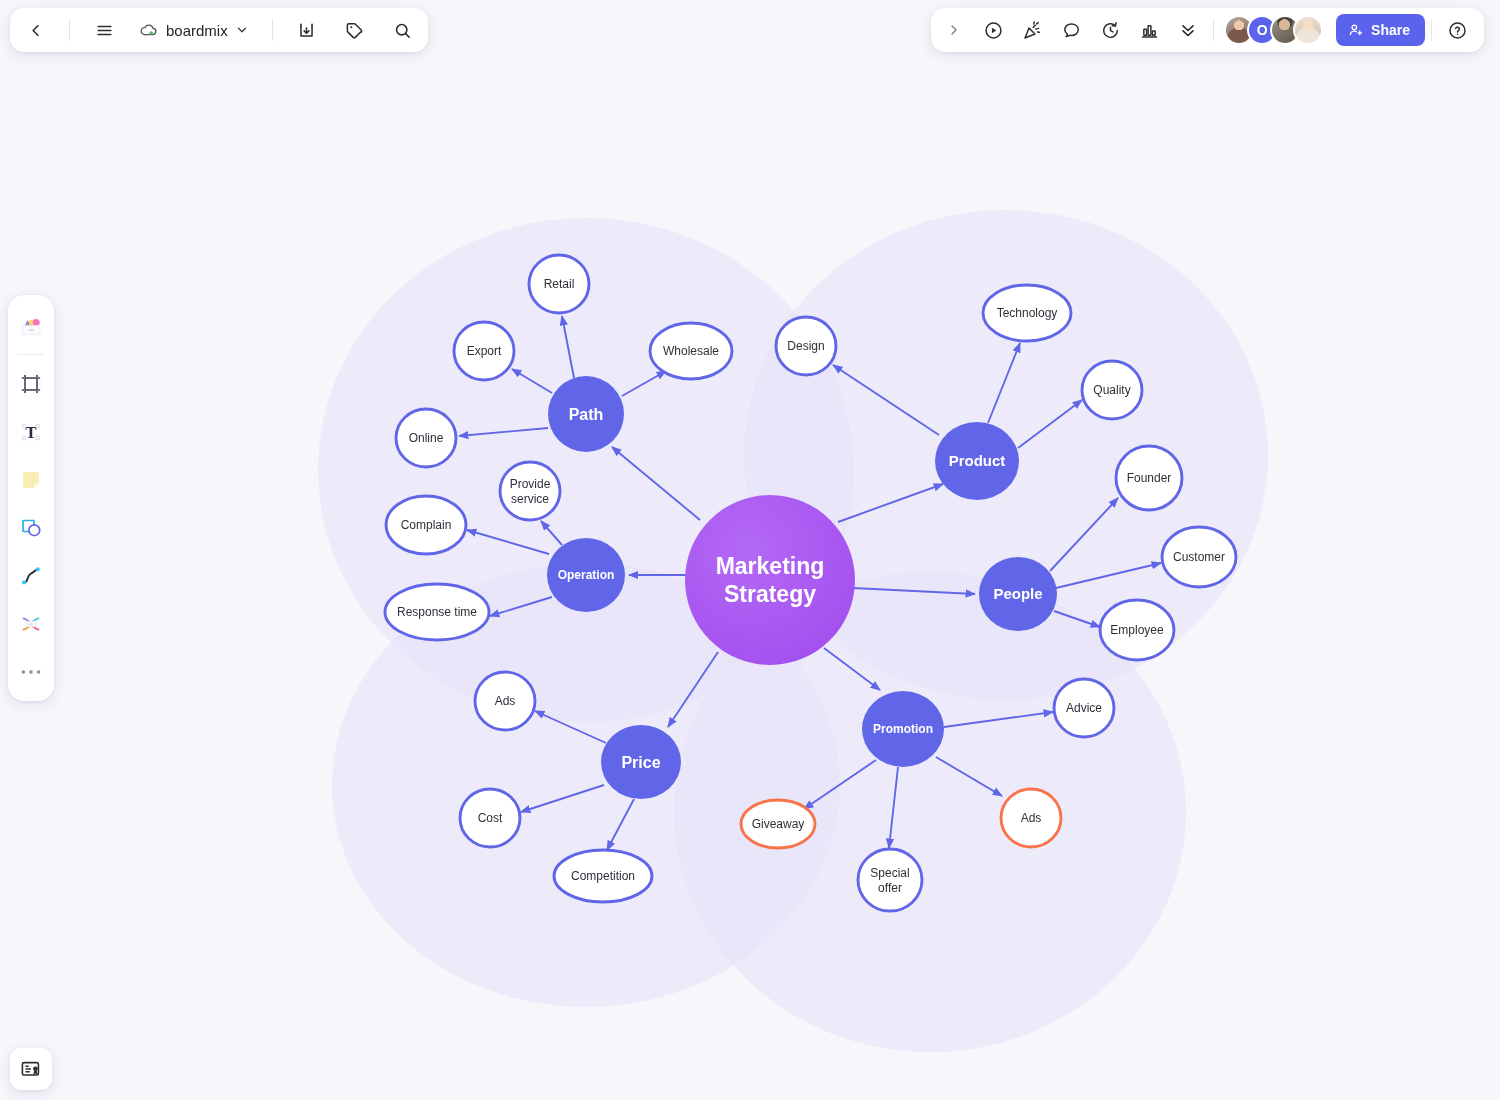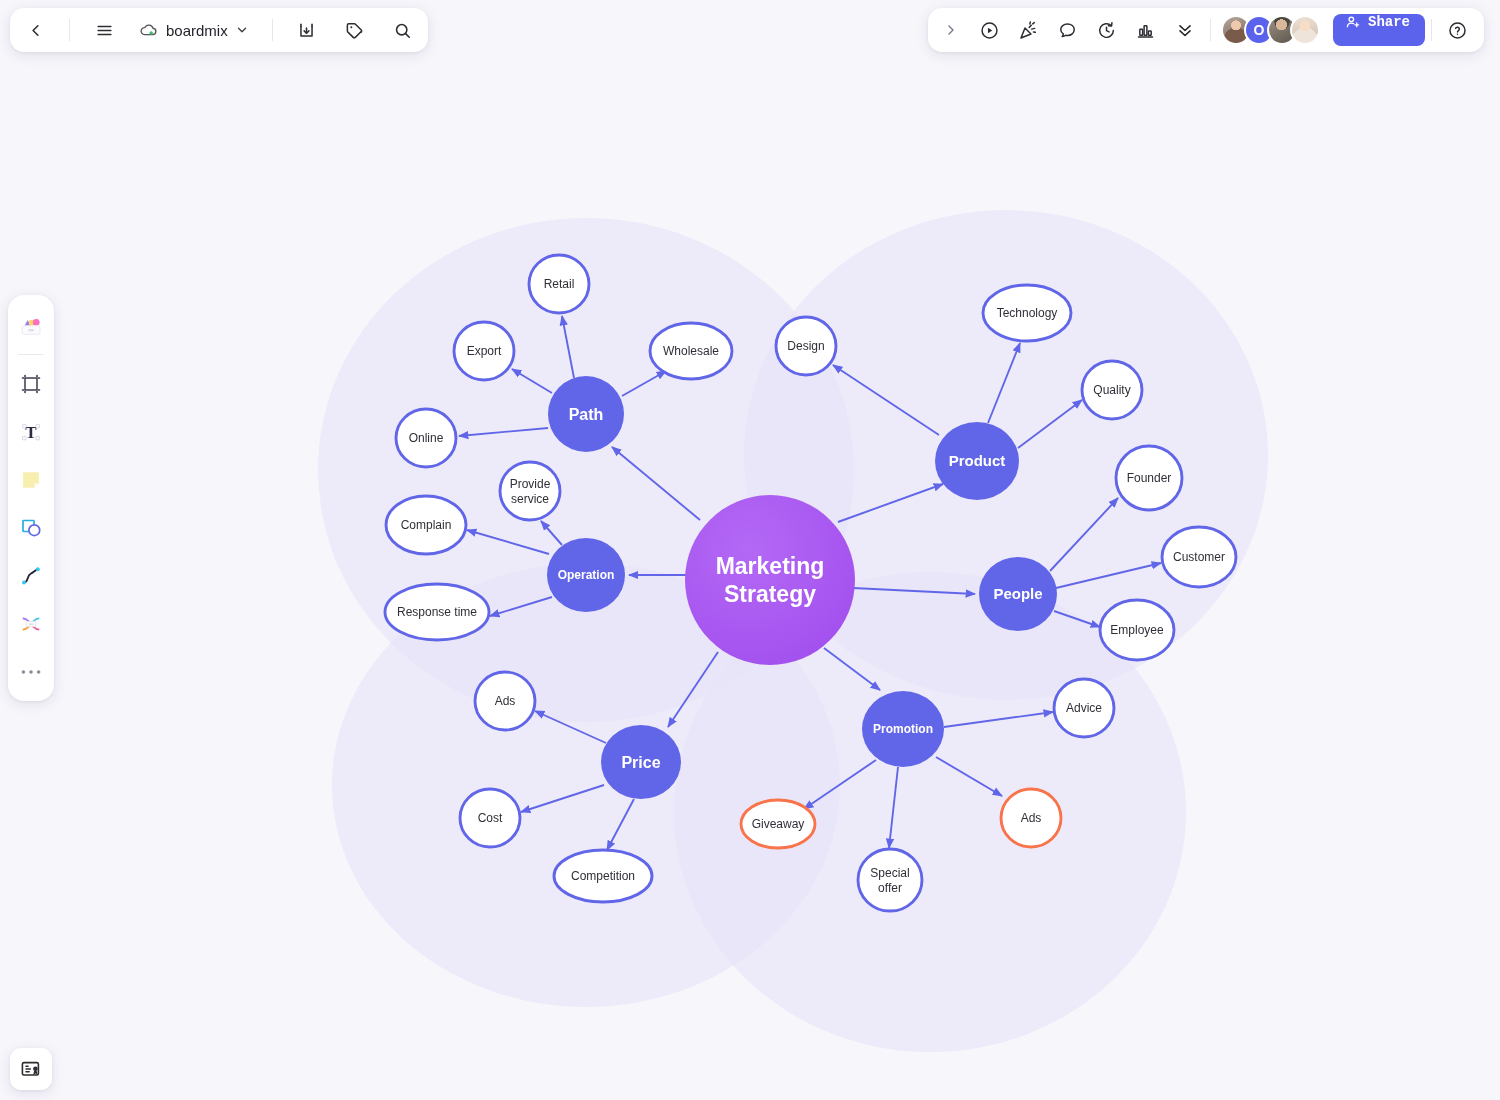--- a/index.html
+++ b/index.html
@@ -66,22 +66,22 @@
       radial-gradient(circle at 50% 18%, #4a4740 0 30%, transparent 31%),
       linear-gradient(150deg, #9c9183, #5d564c); }
   .av-c { background:
       radial-gradient(circle at 50% 34%, #f6ddc4 0 24%, transparent 25%),
       radial-gradient(circle at 50% 90%, #efe4da 0 48%, transparent 49%),
       linear-gradient(170deg, #efe2d6, #cdbcae); }
   #share-btn {
     height: 32px; padding: 0 15px 0 12px; margin-left: 8px;
     background: #5b62ec; color: #fff; border: none; border-radius: 8px;
     font-size: 14px; font-weight: 600; cursor: pointer;
-    display: flex; gap: 7px;
-    font-family: Liberation Mono, monospace;
+    display: flex; align-items: center; gap: 7px;
+    font-family: Liberation Sans, sans-serif;
   }
 
   
   #left-rail {
     left: 8px; top: 295px; width: 46px;
     flex-direction: column; border-radius: 16px;
     padding: 8px 0 6px; gap: 2px;
   }
   .rbtn {
     width: 44px; height: 46px; display: flex; align-items: center; justify-content: center;

